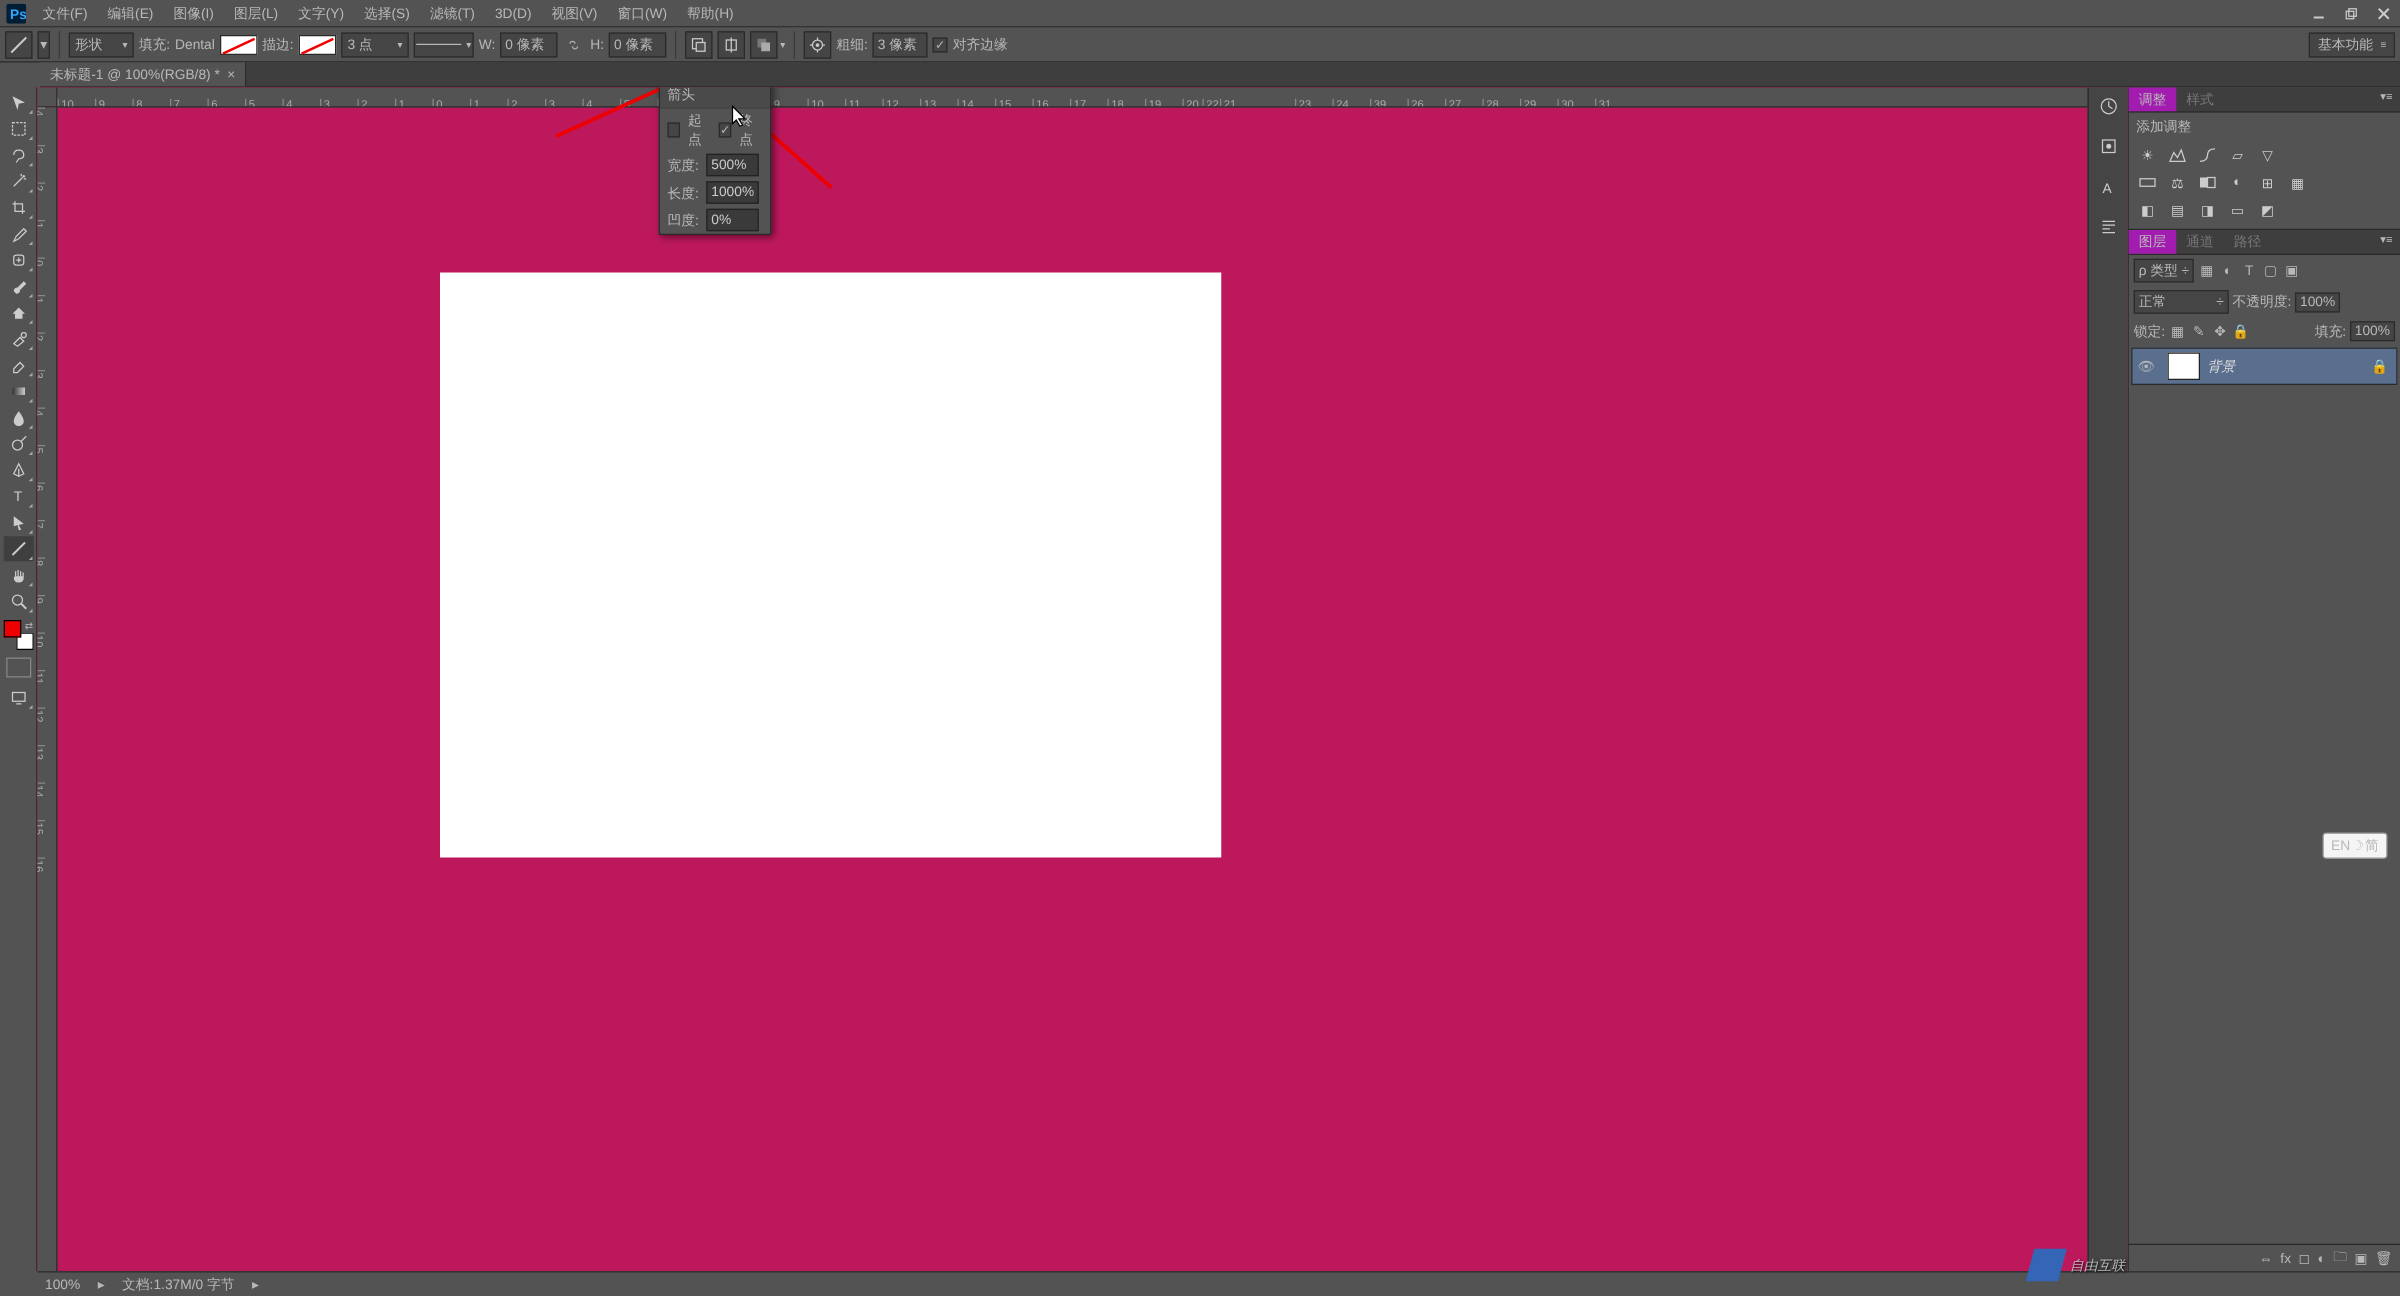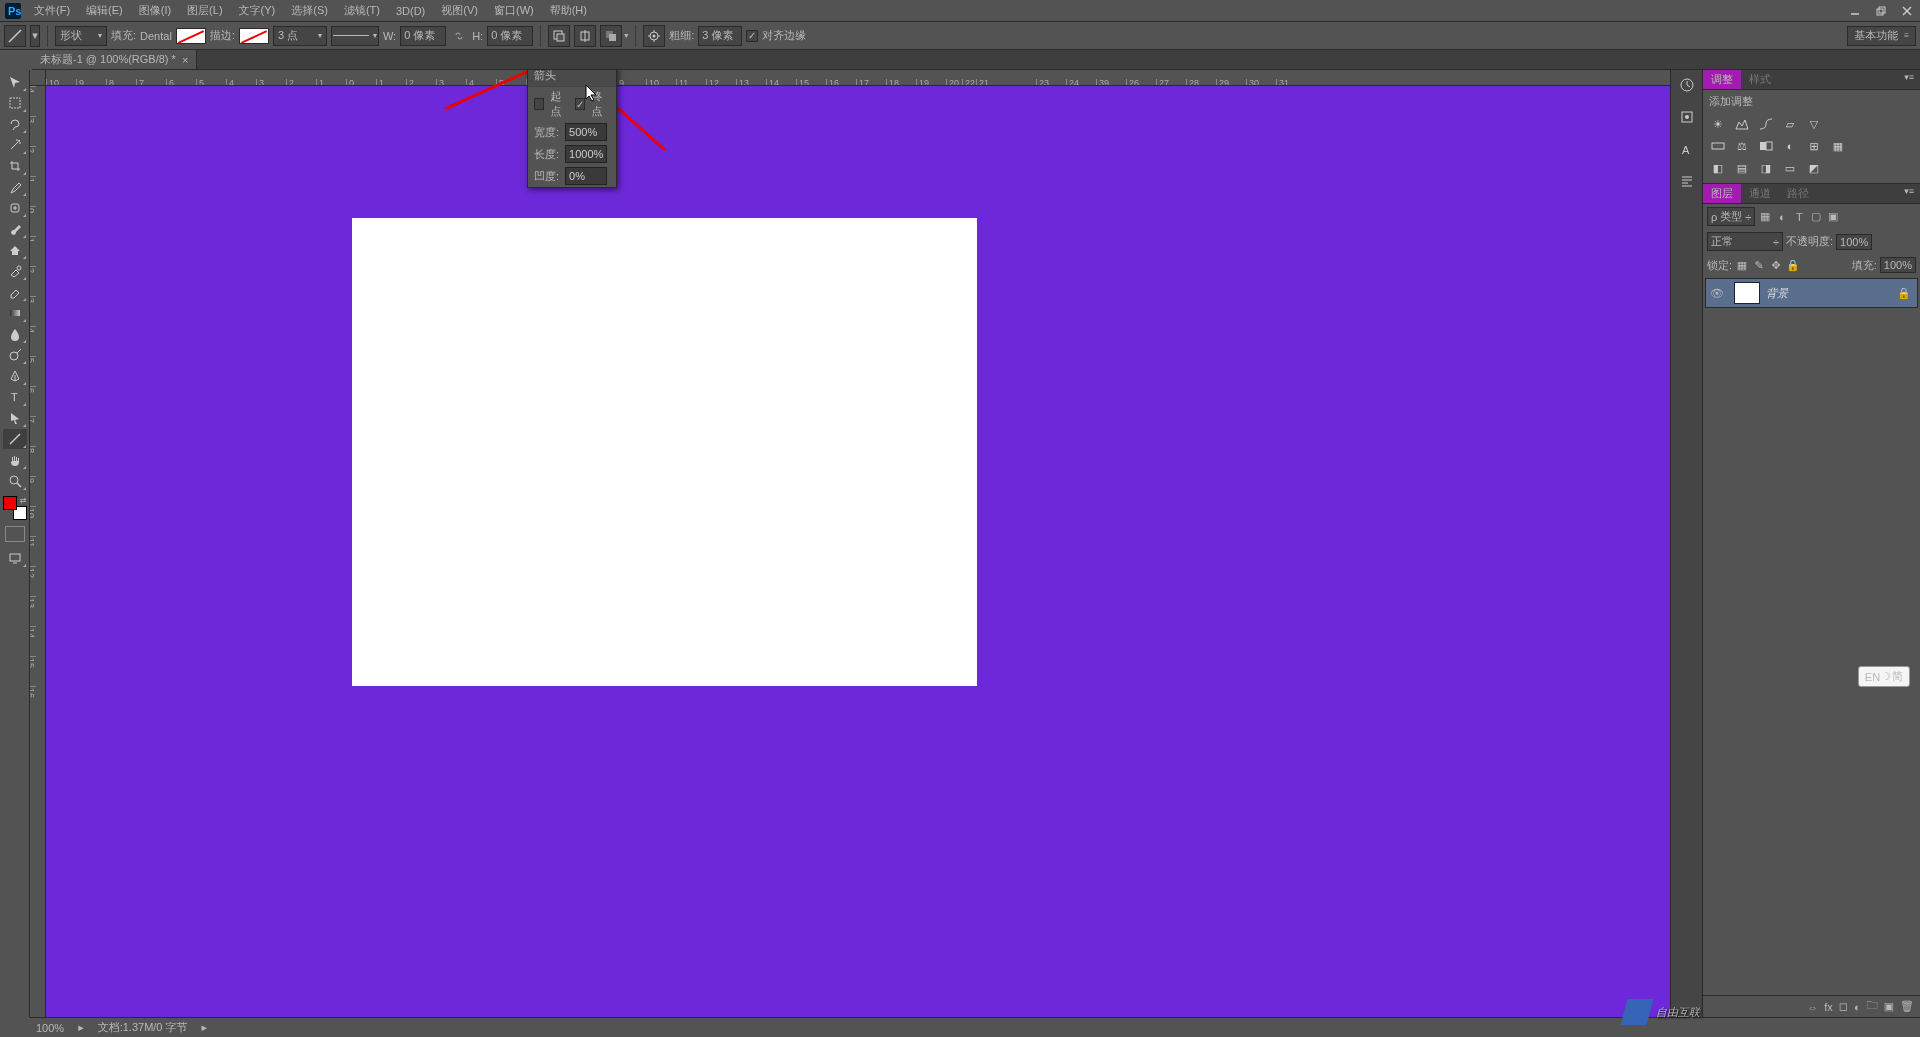--- a/index.html
+++ b/index.html
@@ -45,21 +45,21 @@
 .tbx { width: 24px; height: 20px; display: flex; align-items: center; justify-content: center; margin-bottom: 1px; position: relative; }
 .tbx.sel { background: #3f3f3f; }
 .tbx.tri::after { content: ''; position: absolute; right: 1px; bottom: 1px; width: 0; height: 0; border-right: 3px solid #aaa; border-top: 3px solid transparent; }
 .fgbg { position: relative; width: 24px; height: 24px; margin-top: 4px; }
 .fg-sw { position: absolute; left: 0; top: 0; width: 14px; height: 14px; background: #e00; border: 1px solid #000; z-index: 2; }
 .bg-sw { position: absolute; right: 0; bottom: 0; width: 14px; height: 14px; background: #fff; border: 1px solid #000; }
 .mini-swap { position: absolute; right: 0; top: 0; font-size: 8px; color: #b8b8b8; }
 .quickmask { width: 20px; height: 16px; border: 1px solid #888; margin-top: 6px; }
 
 
-.workarea { flex: 1; background: #6d28d9; position: relative; overflow: hidden; }
+.workarea { flex: 1; background: #be185d; position: relative; overflow: hidden; }
 .ruler-h { position: absolute; left: 16px; right: 0; top: 0; height: 16px; background: #535353; border-bottom: 1px solid #2a2a2a; display: flex; align-items: flex-end; overflow: hidden; }
 .ruler-h .tick { position: absolute; bottom: 0; border-left: 1px solid #888; height: 6px; font-size: 9px; padding-left: 2px; line-height: 8px; color: #aaa; }
 .ruler-v { position: absolute; top: 16px; left: 0; bottom: 0; width: 16px; background: #535353; border-right: 1px solid #2a2a2a; }
 .ruler-v .tick { position: absolute; left: 0; border-top: 1px solid #888; width: 6px; font-size: 9px; padding-top: 1px; color: #aaa; writing-mode: vertical-rl; }
 .ruler-corner { position: absolute; left: 0; top: 0; width: 16px; height: 16px; background: #535353; border-right: 1px solid #2a2a2a; border-bottom: 1px solid #2a2a2a; }
 .canvas { position: absolute; background: #fff; }
 
 
 .gear-popup { position: absolute; background: #535353; border: 1px solid #2a2a2a; box-shadow: 2px 2px 6px rgba(0,0,0,0.5); z-index: 50; }
 .gear-popup .title { padding: 3px 6px; font-size: 11px; border-bottom: 1px solid #444; background: #4a4a4a; }

